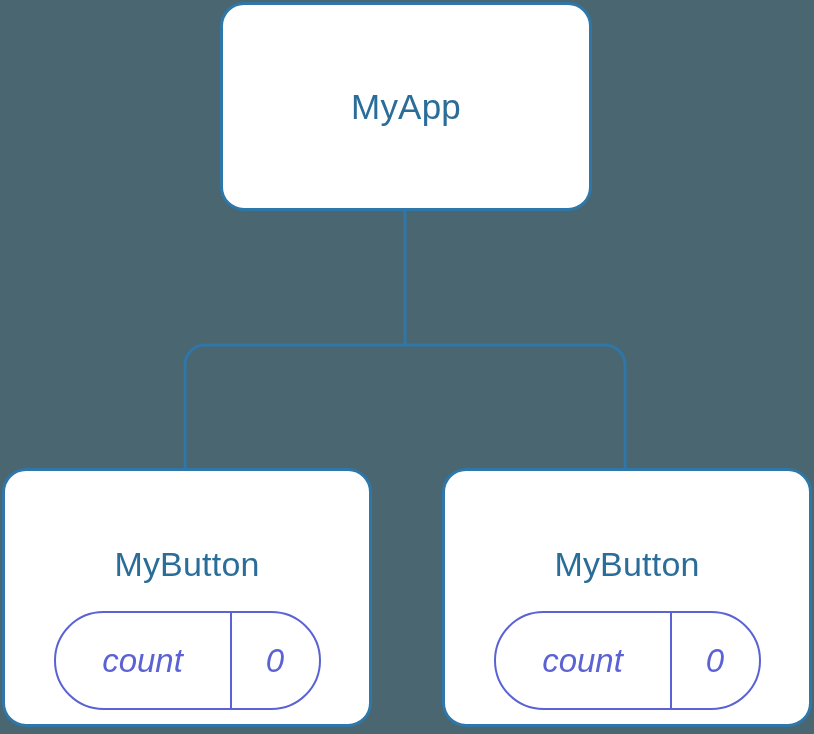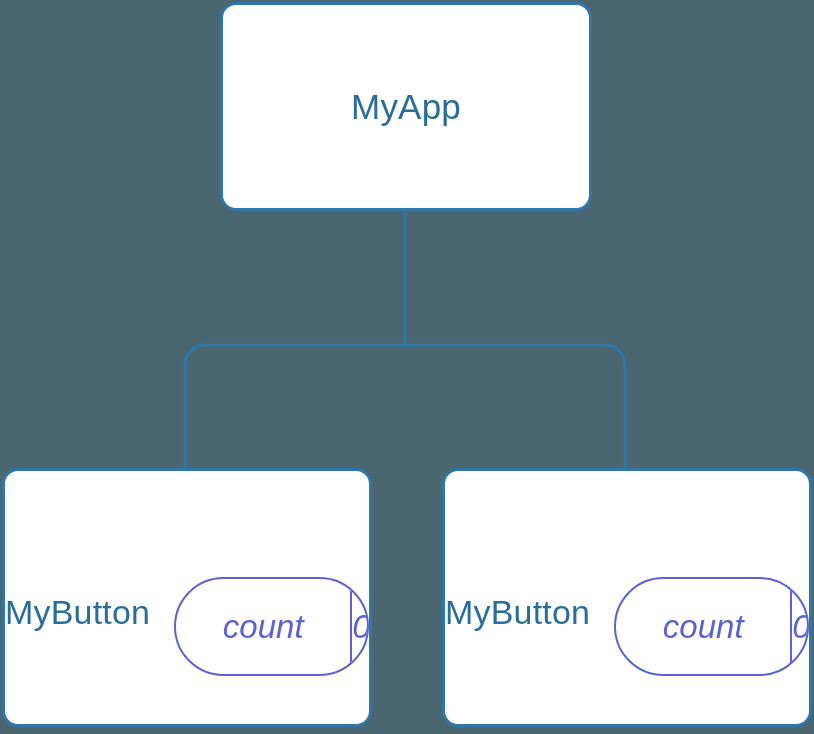--- a/index.html
+++ b/index.html
@@ -22,42 +22,42 @@
     position: absolute;
     left: 0;
     top: 0;
     width: 814px;
     height: 734px;
   }
   .node {
     position: absolute;
     background: #ffffff;
     border: 3px solid #2e77a8;
-    border-radius: 16px;
+    border-radius: 24px;
     box-sizing: border-box;
     z-index: 2;
   }
   .node-root {
     left: 220px;
     top: 2px;
     width: 372px;
     height: 209px;
     display: flex;
     align-items: center;
     justify-content: center;
   }
   .node-child {
     top: 468px;
     width: 370px;
     height: 259px;
     display: flex;
+    flex-direction: column;
     align-items: center;
     justify-content: flex-start;
-    padding-top: 28px;
-    gap: 24px;
+    padding-top: 76px;
   }
   .node-child-left  { left: 2px; }
   .node-child-right { left: 442px; }
 
   .node-title {
     color: #2a6d99;
     font-size: 34px;
     line-height: 1;
     letter-spacing: 0.2px;
     white-space: nowrap;

